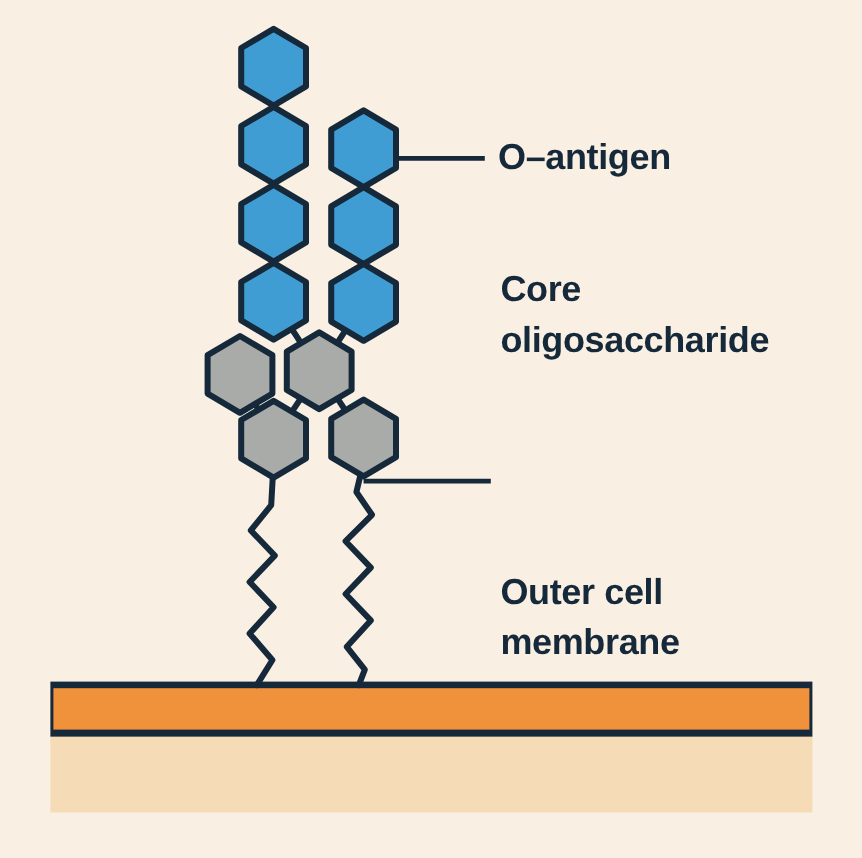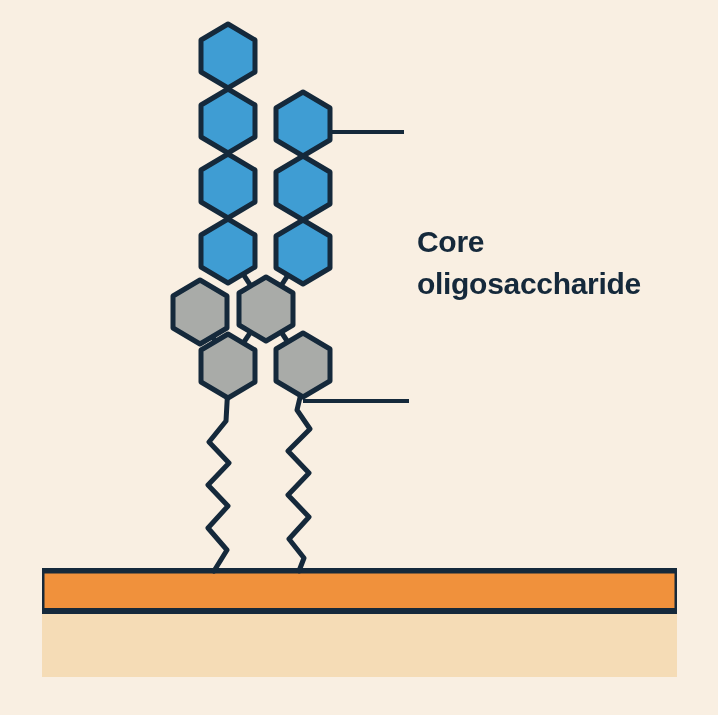--- a/index.html
+++ b/index.html
@@ -69,18 +69,20 @@
         <polygon points="303,92 330,108 330,140 303,156 276,140 276,108" fill="#3f9dd3"></polygon>
         <polygon points="303,156 330,172 330,204 303,220 276,204 276,172" fill="#3f9dd3"></polygon>
         <polygon points="303,220 330,236 330,268 303,284 276,268 276,236" fill="#3f9dd3"></polygon>
         <polygon points="200,280 227,296 227,328 200,344 173,328 173,296" fill="#a9aba8"></polygon>
         <polygon points="266,277 293,293 293,325 266,341 239,325 239,293" fill="#a9aba8"></polygon>
         <polygon points="228,334 255,350 255,382 228,398 201,382 201,350" fill="#a9aba8"></polygon>
         <polygon points="303,333 330,349 330,381 303,397 276,381 276,349" fill="#a9aba8"></polygon>
       </g>
   </svg>
 
+  <div class="label" style="left:415px; top:114px;">O–antigen</div>
 
   <div class="label multiline" style="left:417px; top:221px;">Core oligosaccharide</div>
 
 
+  <div class="label multiline" style="left:417px; top:473px;">Outer cell membrane</div>
 
 </div>
 
 </body></html>

